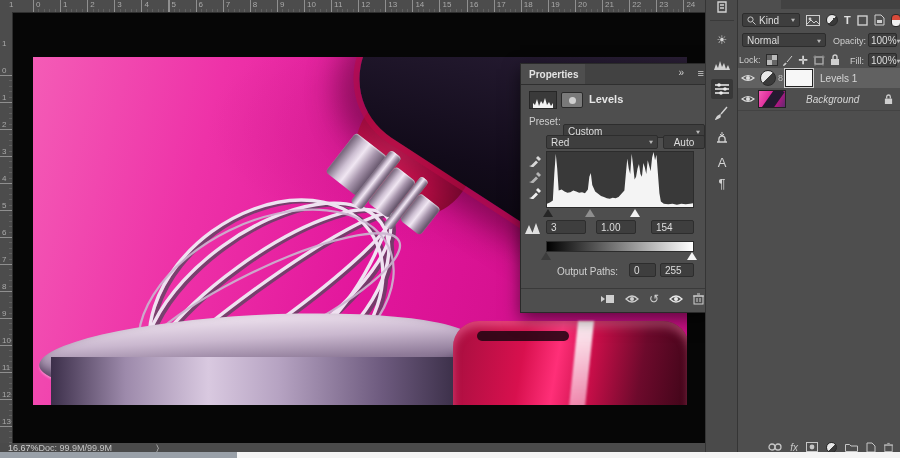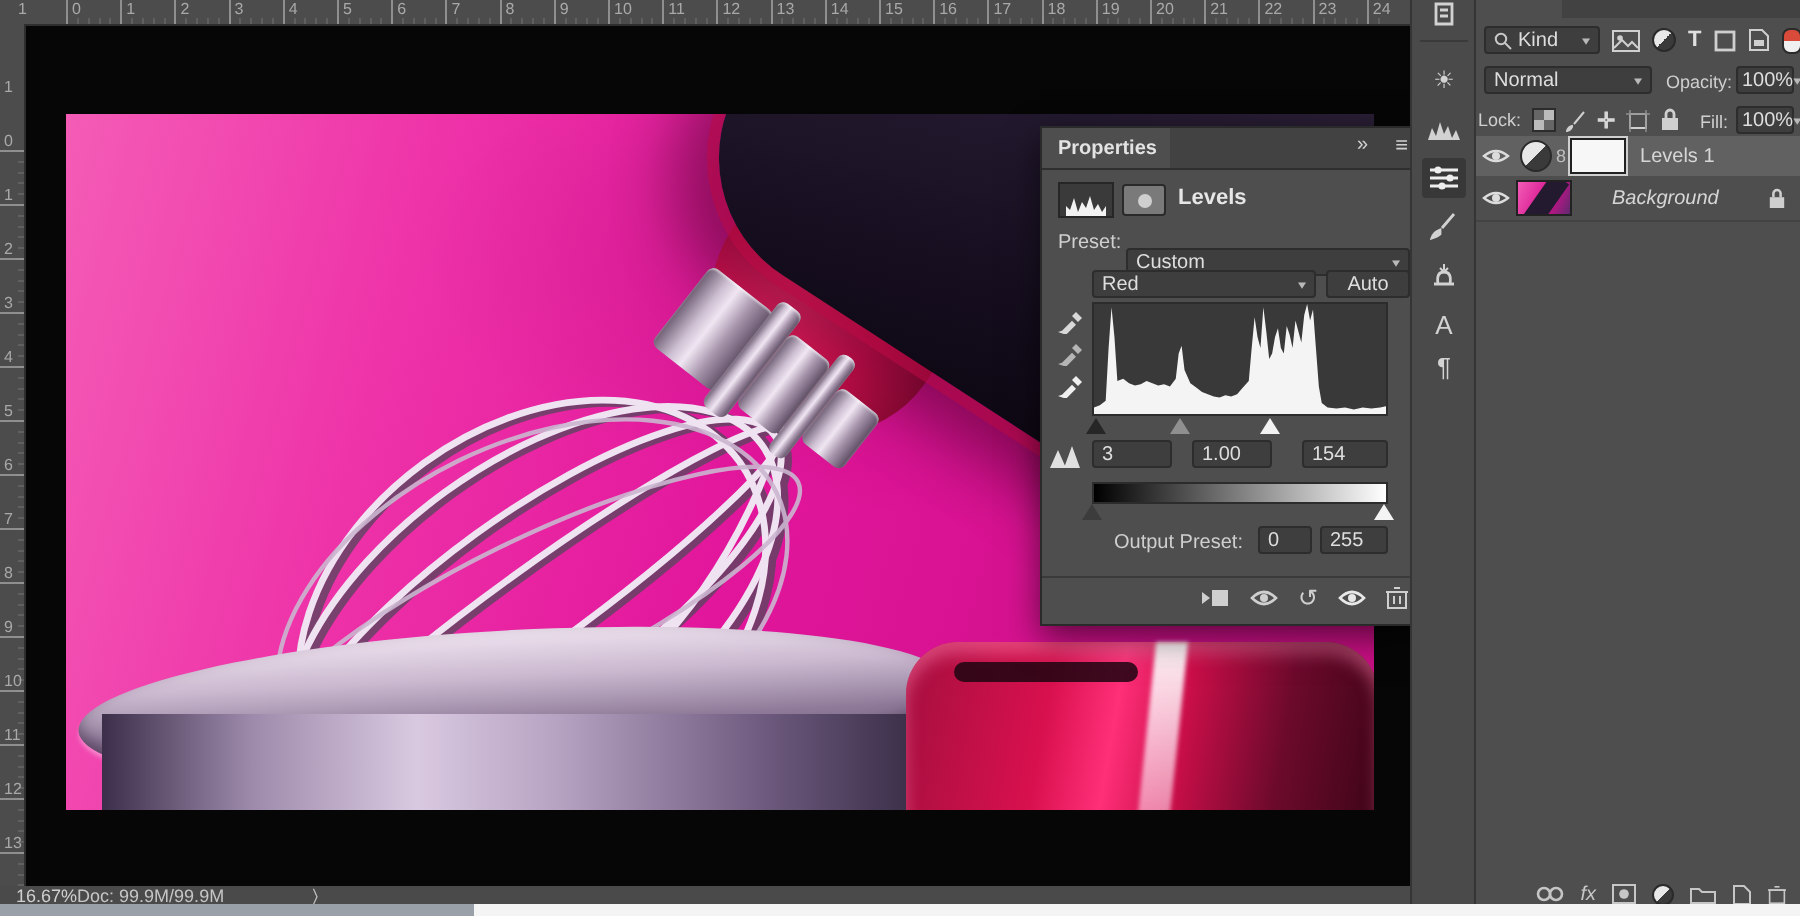--- a/index.html
+++ b/index.html
@@ -253,21 +253,21 @@
       <span>1.00</span>
       </div>
     <div class="abs field" style="left:130px;top:156px;width:43px;">
       <span>154</span>
       </div>
 
     <div id="grad-bar"></div>
     <div class="tri" style="left:20px;top:188px;border-left:5px solid transparent;border-right:5px solid transparent;border-bottom:8px solid #3c3c3c;"></div>
     <div class="tri" style="left:166px;top:188px;border-left:5px solid transparent;border-right:5px solid transparent;border-bottom:8px solid #f4f4f4;"></div>
 
-    <div class="abs lbl" style="left:36px;top:202px;">Output Preset:</div>
+    <div class="abs lbl" style="left:36px;top:202px;">Output Paths:</div>
     <div class="abs field" style="left:108px;top:199px;width:27px;">
       <span>0</span>
       </div>
     <div class="abs field" style="left:139px;top:199px;width:34px;">
       <span>255</span>
       </div>
 
     <div class="abs" style="left:0;top:224px;width:100%;height:1px;background:#3a3a3a;"></div>
     <div class="abs" style="right:6px;top:228px;display:flex;gap:9px;align-items:center;">
       <svg width="14" height="12" viewBox="0 0 14 12">

